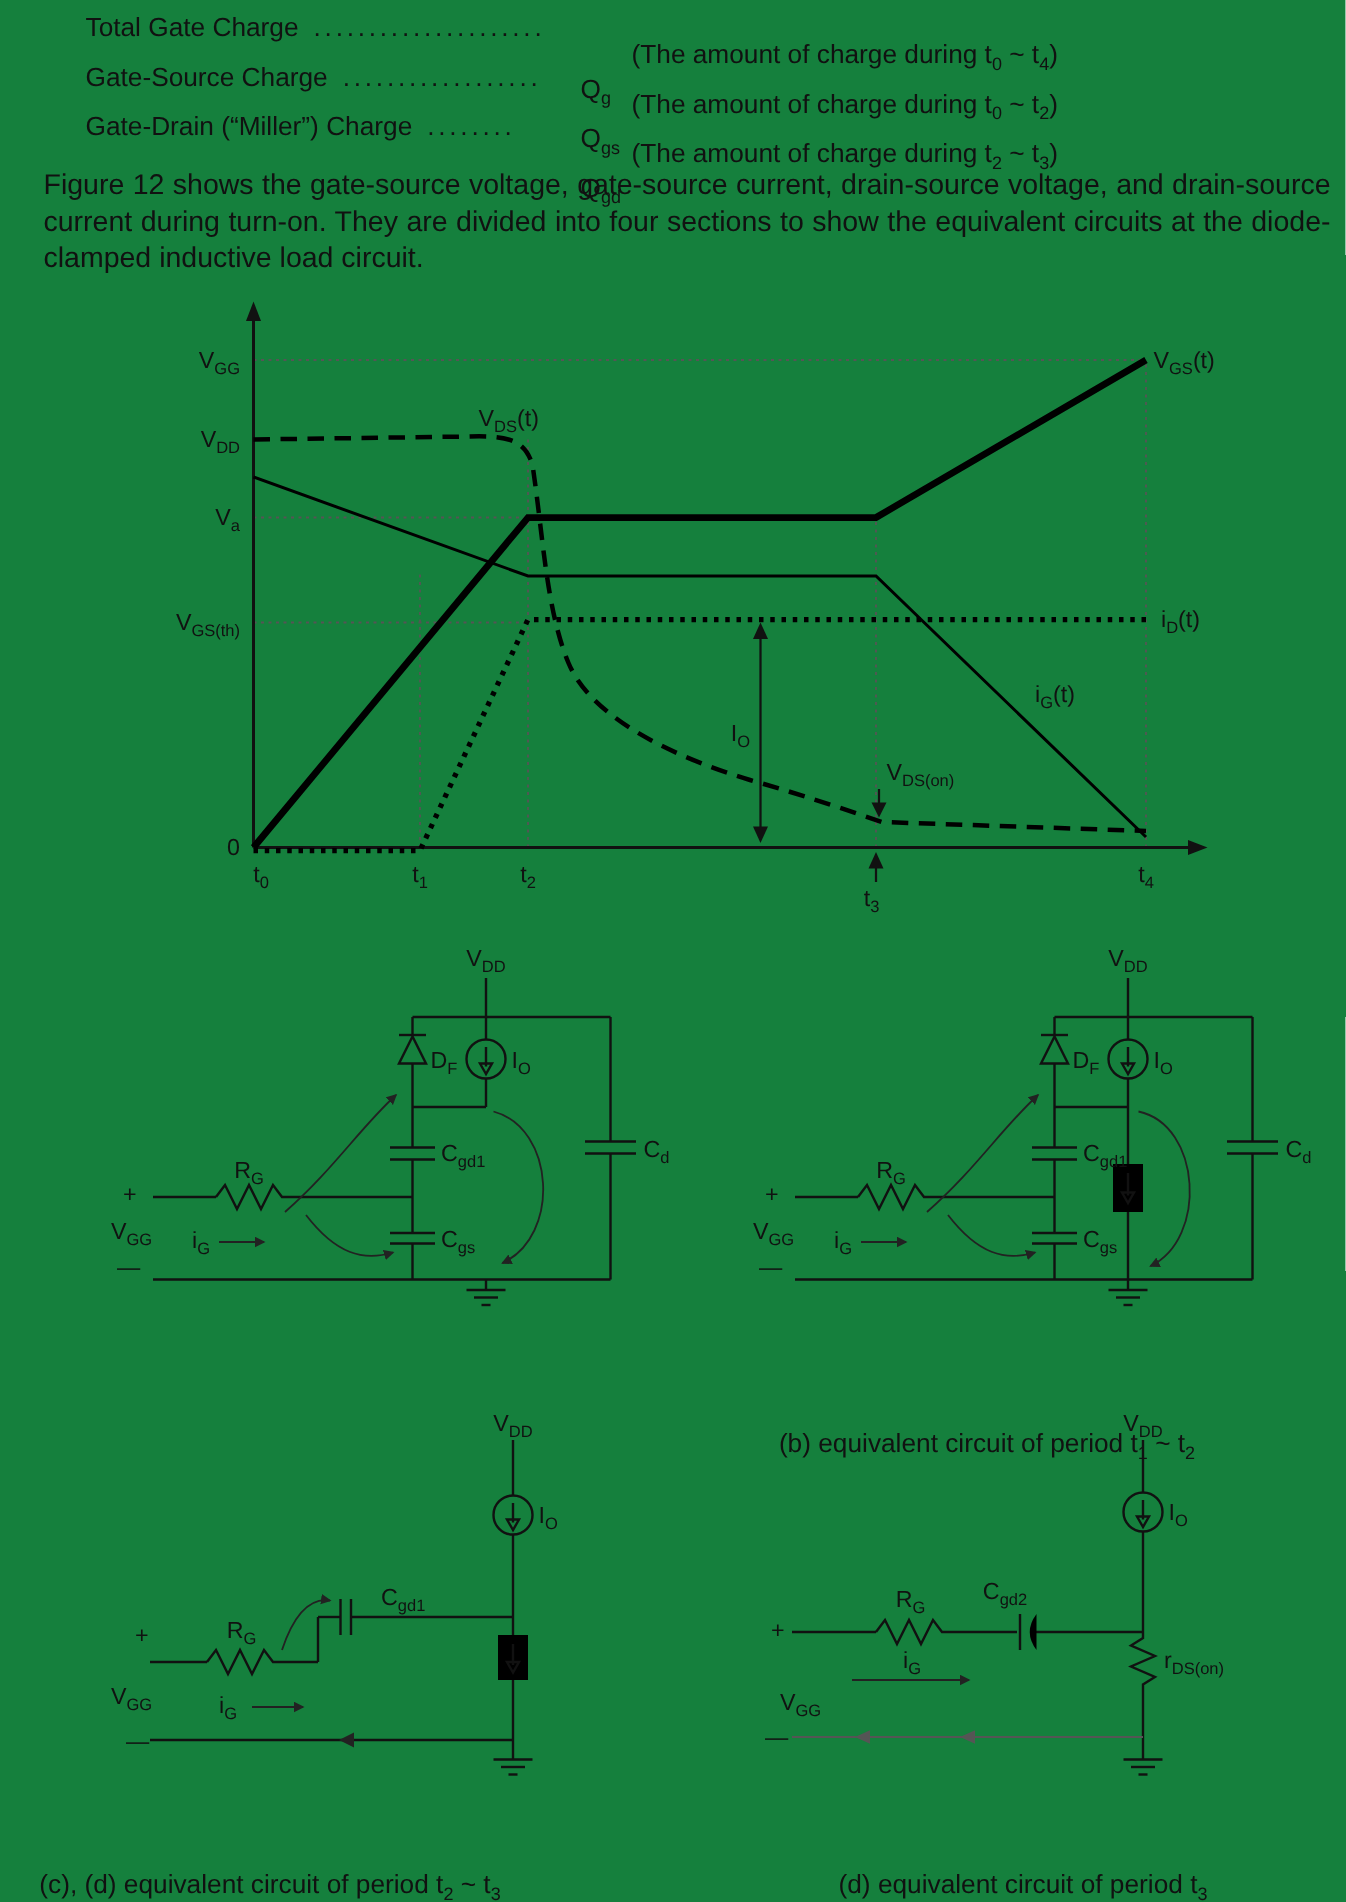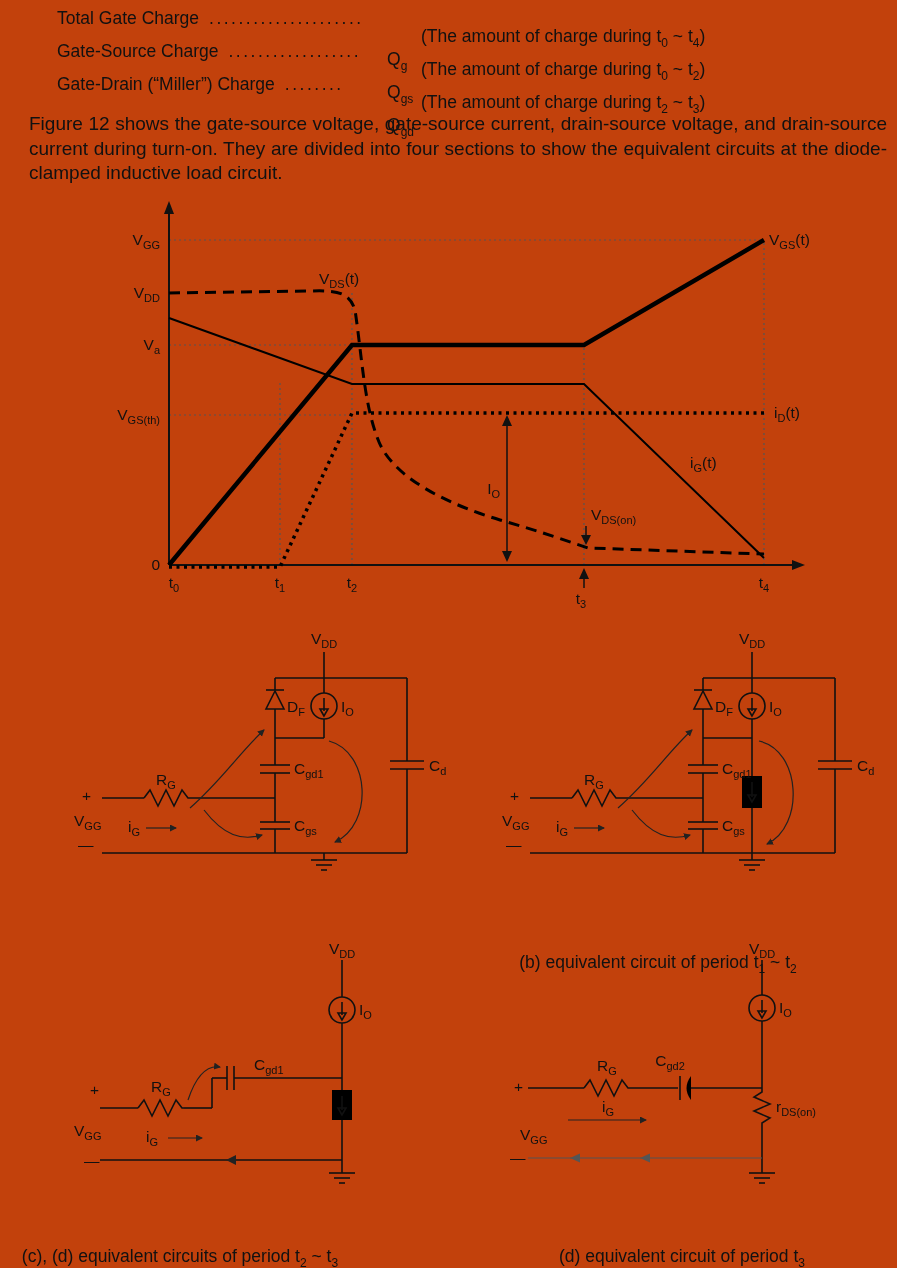--- a/index.html
+++ b/index.html
@@ -1,18 +1,18 @@
 <!DOCTYPE html>
 <html><head>
 <meta charset="utf-8">
 <style>
   * { margin:0; padding:0; box-sizing:border-box; }
   html,body { background:#fff; }
   body { font-family:"Liberation Sans", sans-serif; color:#111; }
-  .page { position:relative; width:897px; height:1268px; background:#c2410c; overflow:hidden; margin:0 auto; }
+  .page { position:relative; width:897px; height:1268px; background:#15803d; overflow:hidden; margin:0 auto; }
   .abs { position:absolute;padding-left:22px; }
   .def-row { position:absolute; left:57px; font-size:17.5px; white-space:nowrap; }
   .def-dots { letter-spacing:2.5px; margin-left:10px; }
   .def-q { position:absolute; left:330px; top:0;margin-top:41px; }
   .def-desc { position:absolute; left:364px; top:0; white-space:nowrap;margin-top:18px; }
   sub { font-size:12px; line-height:0; }
   .para { position:absolute; left:29px; top:112px; width:858px; font-size:19px; line-height:24.5px; text-align:justify; }
   .caption { position:absolute; font-size:17.5px; text-align:center; white-space:nowrap; }
   svg text { font-family:"Liberation Sans", sans-serif; font-size:15.5px; fill:#111; }
   tspan.sb { font-size:11px; }
@@ -342,16 +342,16 @@
       <text x="170" y="126" text-anchor="middle"><tspan>C</tspan><tspan class="sb" dy="4">gd2</tspan></text>
       <text x="276" y="172"><tspan>r</tspan><tspan class="sb" dy="4">DS(on)</tspan></text>
       <text x="107" y="131" text-anchor="middle"><tspan>R</tspan><tspan class="sb" dy="4">G</tspan></text>
       <text x="20" y="200"><tspan>V</tspan><tspan class="sb" dy="4">GG</tspan></text>
       <text x="102" y="172"><tspan>i</tspan><tspan class="sb" dy="4">G</tspan></text>
       <text x="14" y="152">+</text>
       <text x="10" y="223">—</text>
     </svg>
   </div>
 
-  <div class="caption" style="left:0;top:1246px;width:360px"><span>(c), (d) equivalent circuits of period t</span><sub>2</sub><span> ~ t</span><sub>3</sub></div>
+  <div class="caption" style="left:0;top:1246px;width:360px"><span>(c), (d) equivalent circuit of period t</span><sub>2</sub><span> ~ t</span><sub>3</sub></div>
   <div class="caption" style="left:497px;top:1246px;width:370px"><span>(d) equivalent circuit of period t</span><sub>3</sub><span></span><sub></sub></div>
 
 </div>
 
 </body></html>

